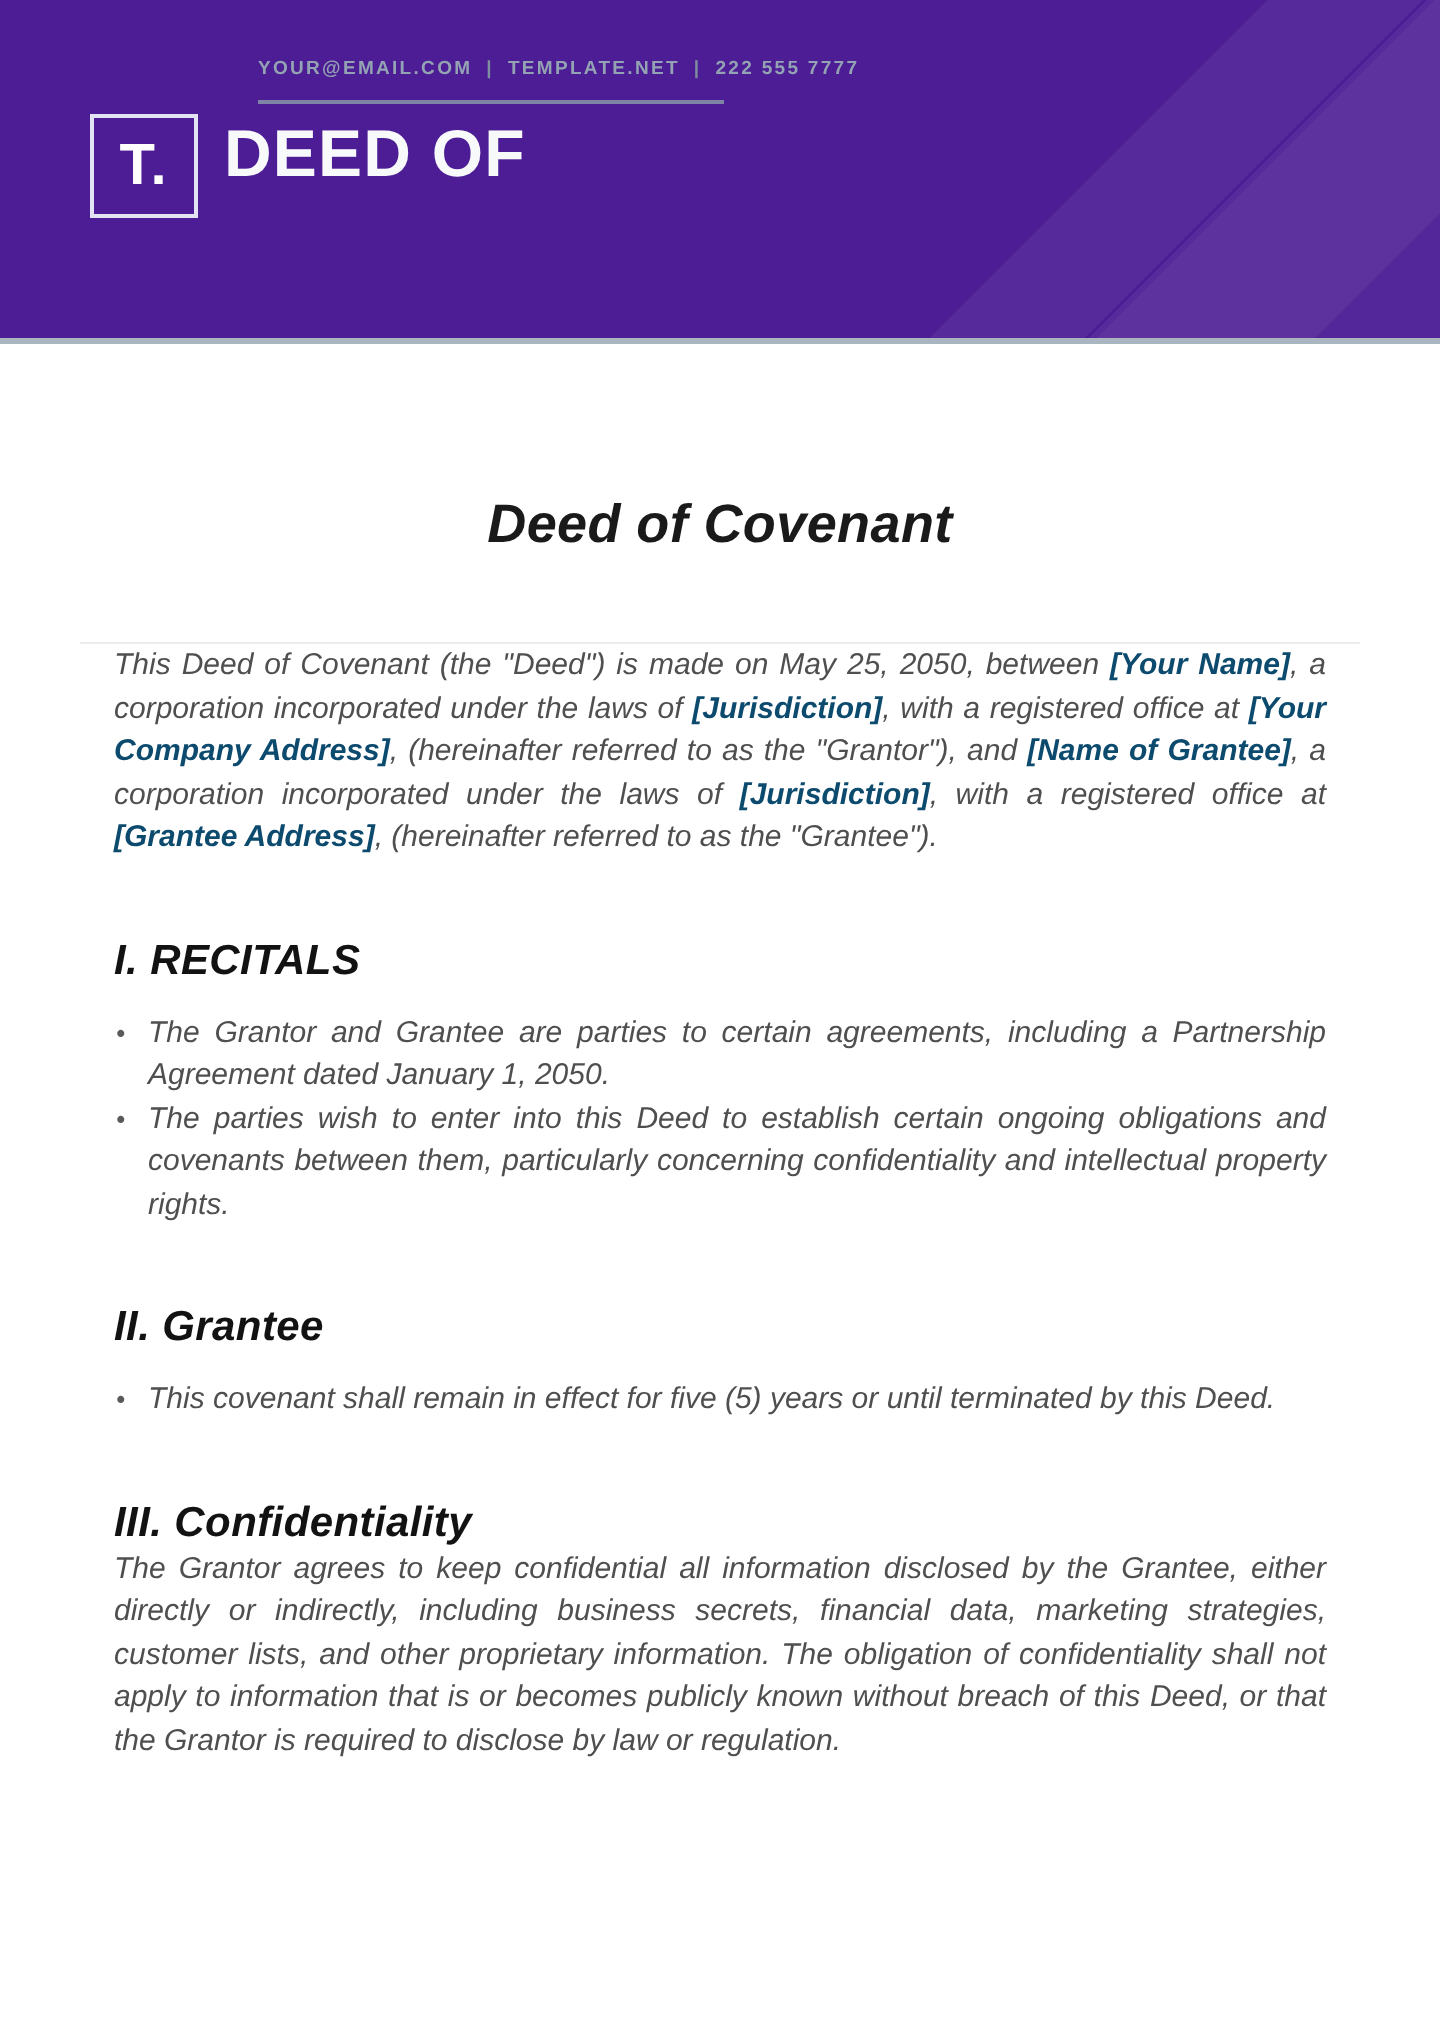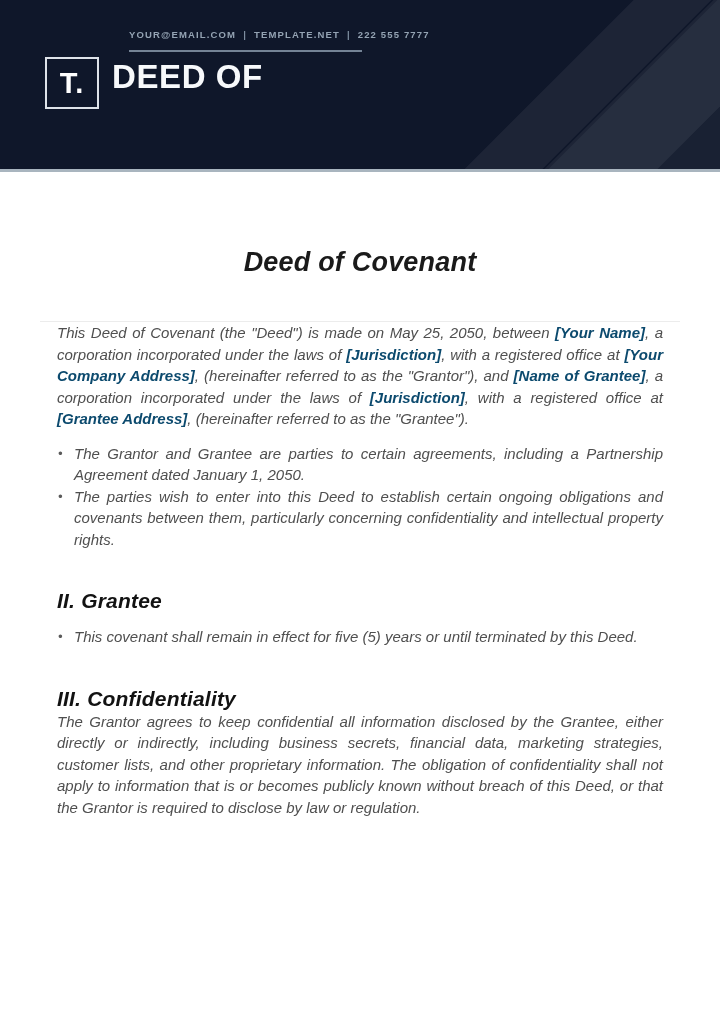--- a/index.html
+++ b/index.html
@@ -8,21 +8,21 @@
     width: 720px; height: 1019px;
     background: #ffffff;
     font-family: "Liberation Sans", sans-serif;
     overflow: hidden;
   }
 
   
   .header {
     position: relative;
     height: 172px;
-    background: #0f172a;
+    background: #4c1d95;
     border-bottom: 3px solid #A9B5BF;
     overflow: hidden;
   }
   .stripe {
     position: absolute;
     transform: rotate(45deg);
     background: rgba(255,255,255,0.06);
   }
   .stripe-a { width: 55px;  height: 460px; right: 110px;  top: -140px; }
   .stripe-b { width: 80px;  height: 460px; right: -10px;  top: -150px; }
@@ -116,20 +116,21 @@
     <div>DEED OF</div>
   </div>
 </div>
 
 <div class="page">
   <h1 class="doc-title">Deed of Covenant</h1>
   <div class="title-divider"></div>
 
   <p class="body-text intro"><span>This Deed of Covenant (the "Deed") is made on May 25, 2050, between </span><strong>[Your Name]</strong><span>, a corporation incorporated under the laws of </span><strong>[Jurisdiction]</strong><span>, with a registered office at </span><strong>[Your Company Address]</strong><span>, (hereinafter referred to as the "Grantor"), and </span><strong>[Name of Grantee]</strong><span>, a corporation incorporated under the laws of </span><strong>[Jurisdiction]</strong><span>, with a registered office at </span><strong>[Grantee Address]</strong><span>, (hereinafter referred to as the "Grantee").</span></p>
 
+  <h2 class="section-heading">I. RECITALS</h2>
   <ul class="bullet-list">
     <li class="body-text">The Grantor and Grantee are parties to certain agreements, including a Partnership Agreement dated January 1, 2050.</li>
     <li class="body-text">The parties wish to enter into this Deed to establish certain ongoing obligations and covenants between them, particularly concerning confidentiality and intellectual property rights.</li>
   </ul>
 
   <h2 class="section-heading">II. Grantee</h2>
   <ul class="bullet-list">
     <li class="body-text">This covenant shall remain in effect for five (5) years or until terminated by this Deed.</li>
   </ul>
 

